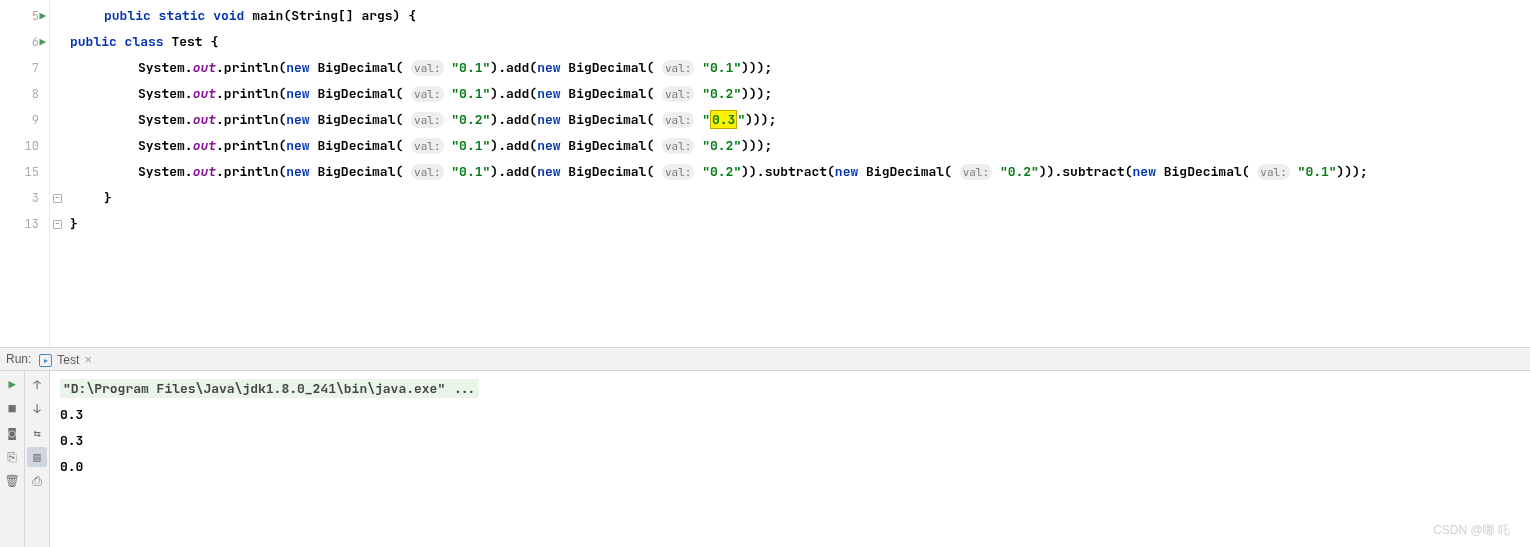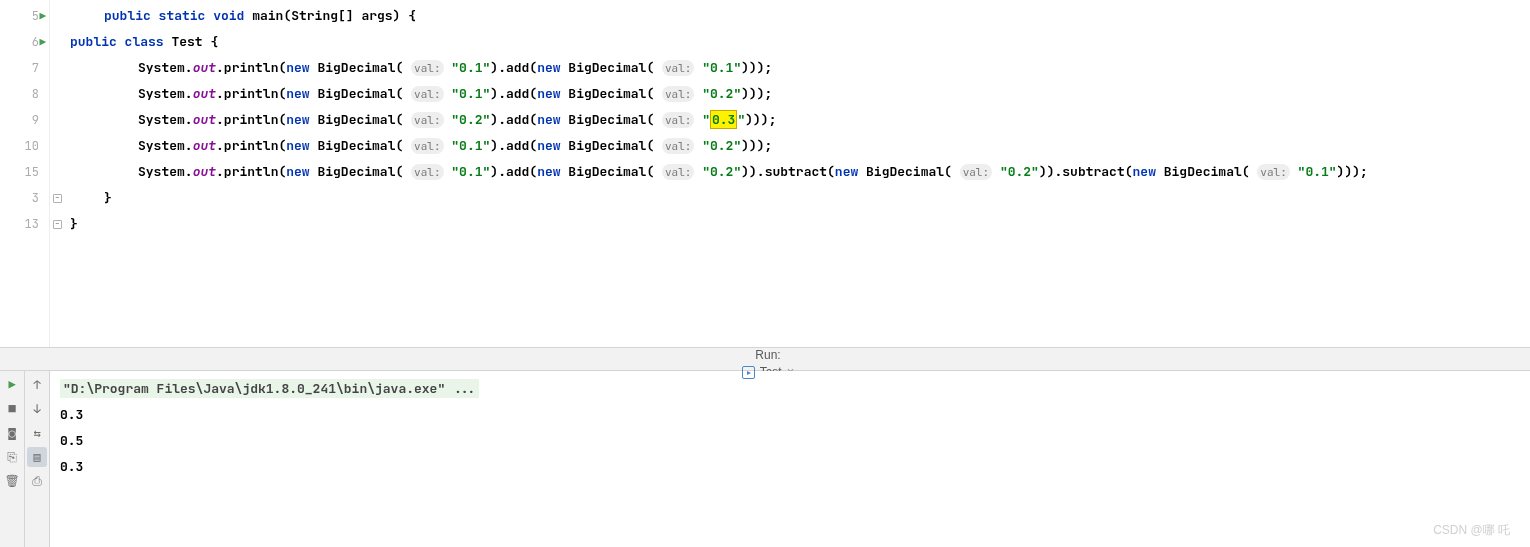--- a/index.html
+++ b/index.html
@@ -106,21 +106,20 @@
     .run-label-bar {
       height: 23px;
       background: #f2f2f2;
       border-bottom: 1px solid #d4d4d4;
       display: flex;
       align-items: center;
       padding-left: 6px;
       font-family: "Segoe UI", sans-serif;
       font-size: 12px;
       color: #595959;
-      flex-direction: column;
     }
     .run-tab {
       display: flex;
       align-items: flex-end;
       gap: 5px;
       padding: 2px 8px;
     }
     .run-tab-icon {
       width: 13px;
       height: 13px;
@@ -280,18 +279,18 @@
   <div class="console-toolbar2">
     <div class="tb-btn">↑</div>
     <div class="tb-btn">↓</div>
     <div class="tb-btn">⇆</div>
     <div class="tb-btn active">▤</div>
     <div class="tb-btn">⎙</div>
   </div>
   <div class="console-output">
     <div class="console-line"><span class="exec-path">"D:\Program Files\Java\jdk1.8.0_241\bin\java.exe" ...</span></div>
     <div class="console-line">0.3</div>
-    <div class="console-line">0.5</div>
     <div class="console-line">0.3</div>
+    <div class="console-line">0.0</div>
   </div>
 </div>
 
 <div class="watermark">CSDN @哪 吒</div>
 
 </body></html>

